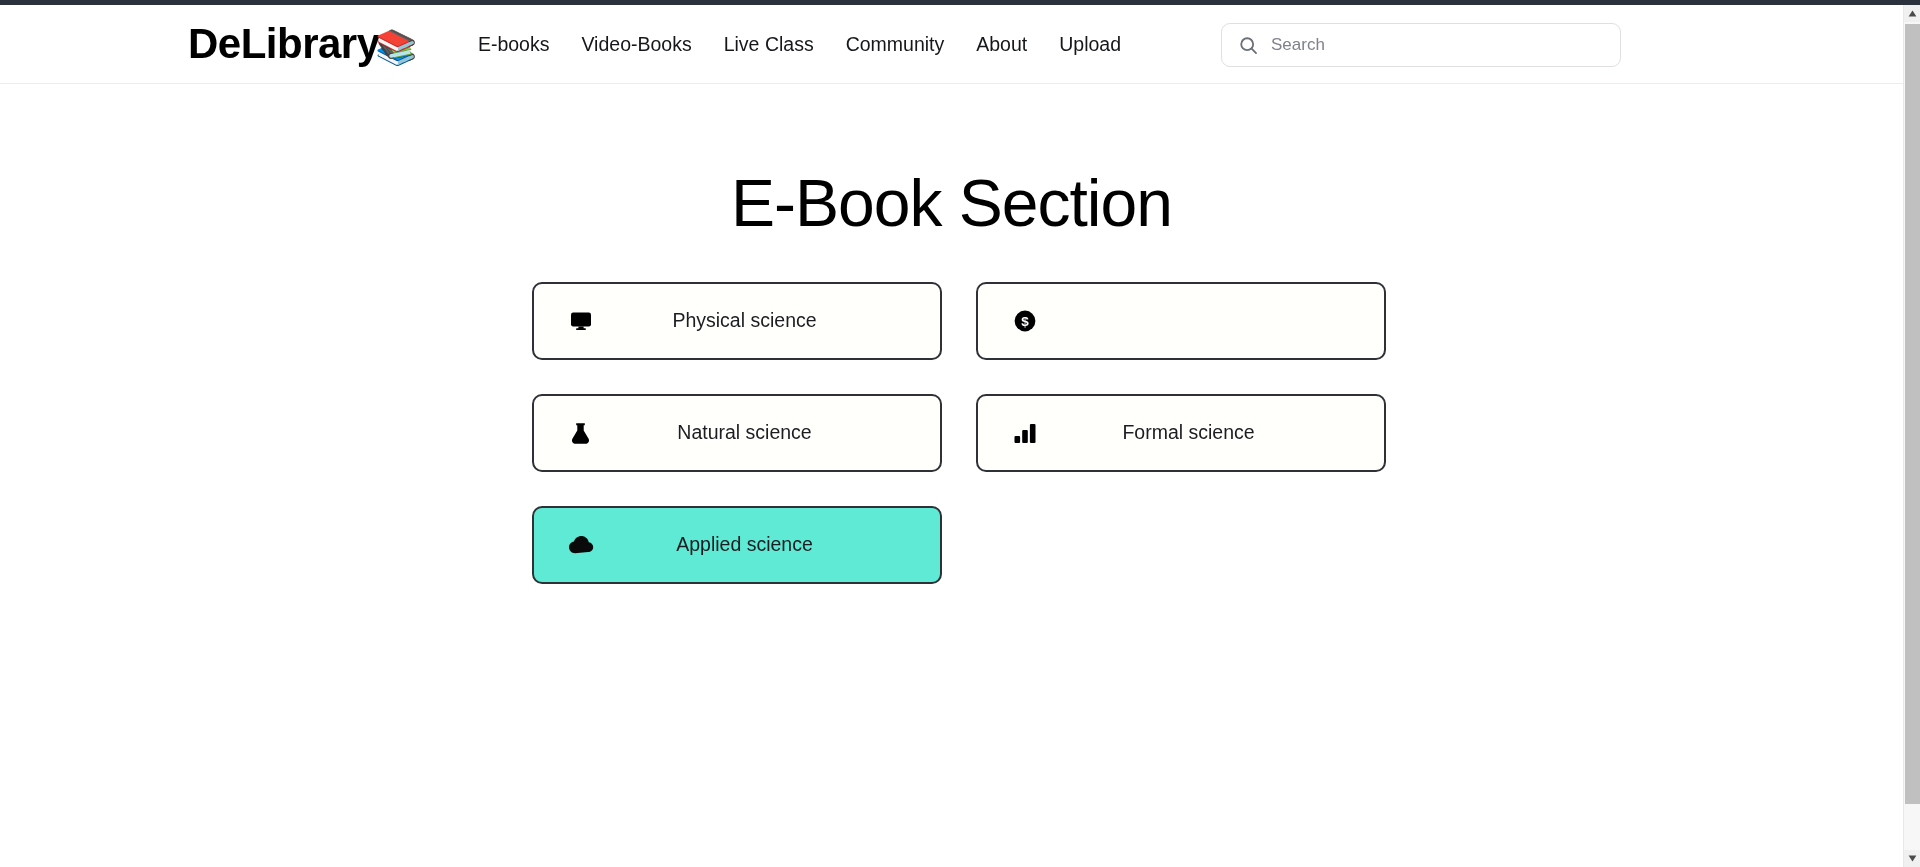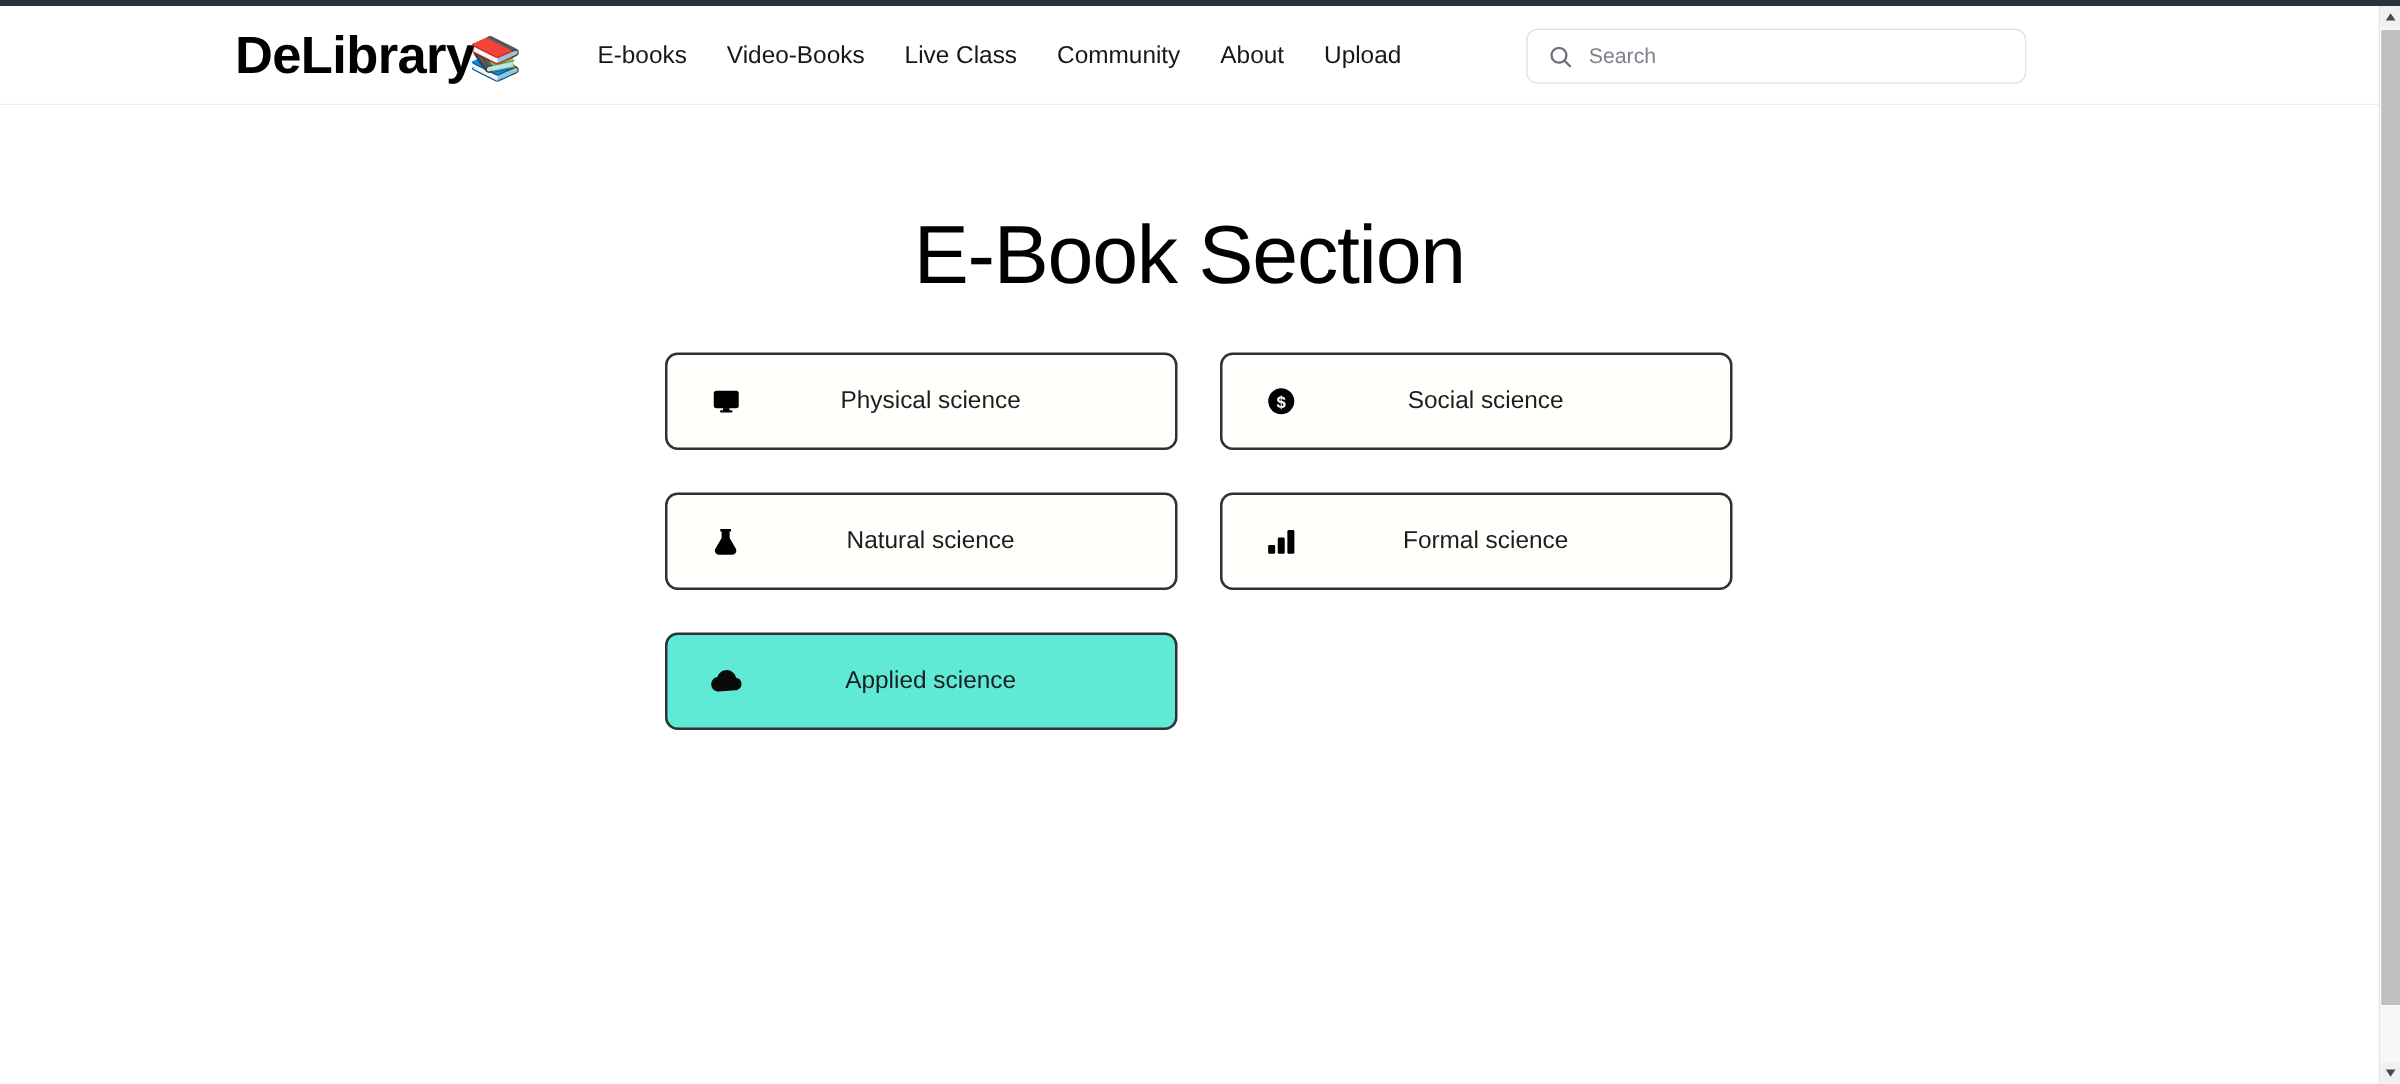--- a/index.html
+++ b/index.html
@@ -254,21 +254,20 @@
         </button>
 
 
         <button class="cat-btn">
           <span class="cat-icon">
             <svg width="24" height="24" viewBox="0 0 24 24">
               <circle cx="12" cy="12" r="10.4" fill="#000000"></circle>
               <text x="12" y="17.2" text-anchor="middle" fill="#ffffff" font-family="Liberation Sans, sans-serif" font-size="13.5" font-weight="bold">$</text>
             </svg>
           </span>
-          <span class="cat-label">Social science</span>
         </button>
 
         <button class="cat-btn">
           <span class="cat-icon">
             <svg width="22" height="24" viewBox="0 0 22 24" fill="#000000">
               <path d="M7.2 2.2h7.6v2.0h-1.1v5.2l4.9 8.4c1.3 2.3 -0.3 5.0 -2.9 5.0H5.3c-2.6 0 -4.2 -2.7 -2.9 -5.0l4.9 -8.4V4.2H6.2V2.2z"></path>
             </svg>
           </span>
           <span class="cat-label">Natural science</span>
         </button>

